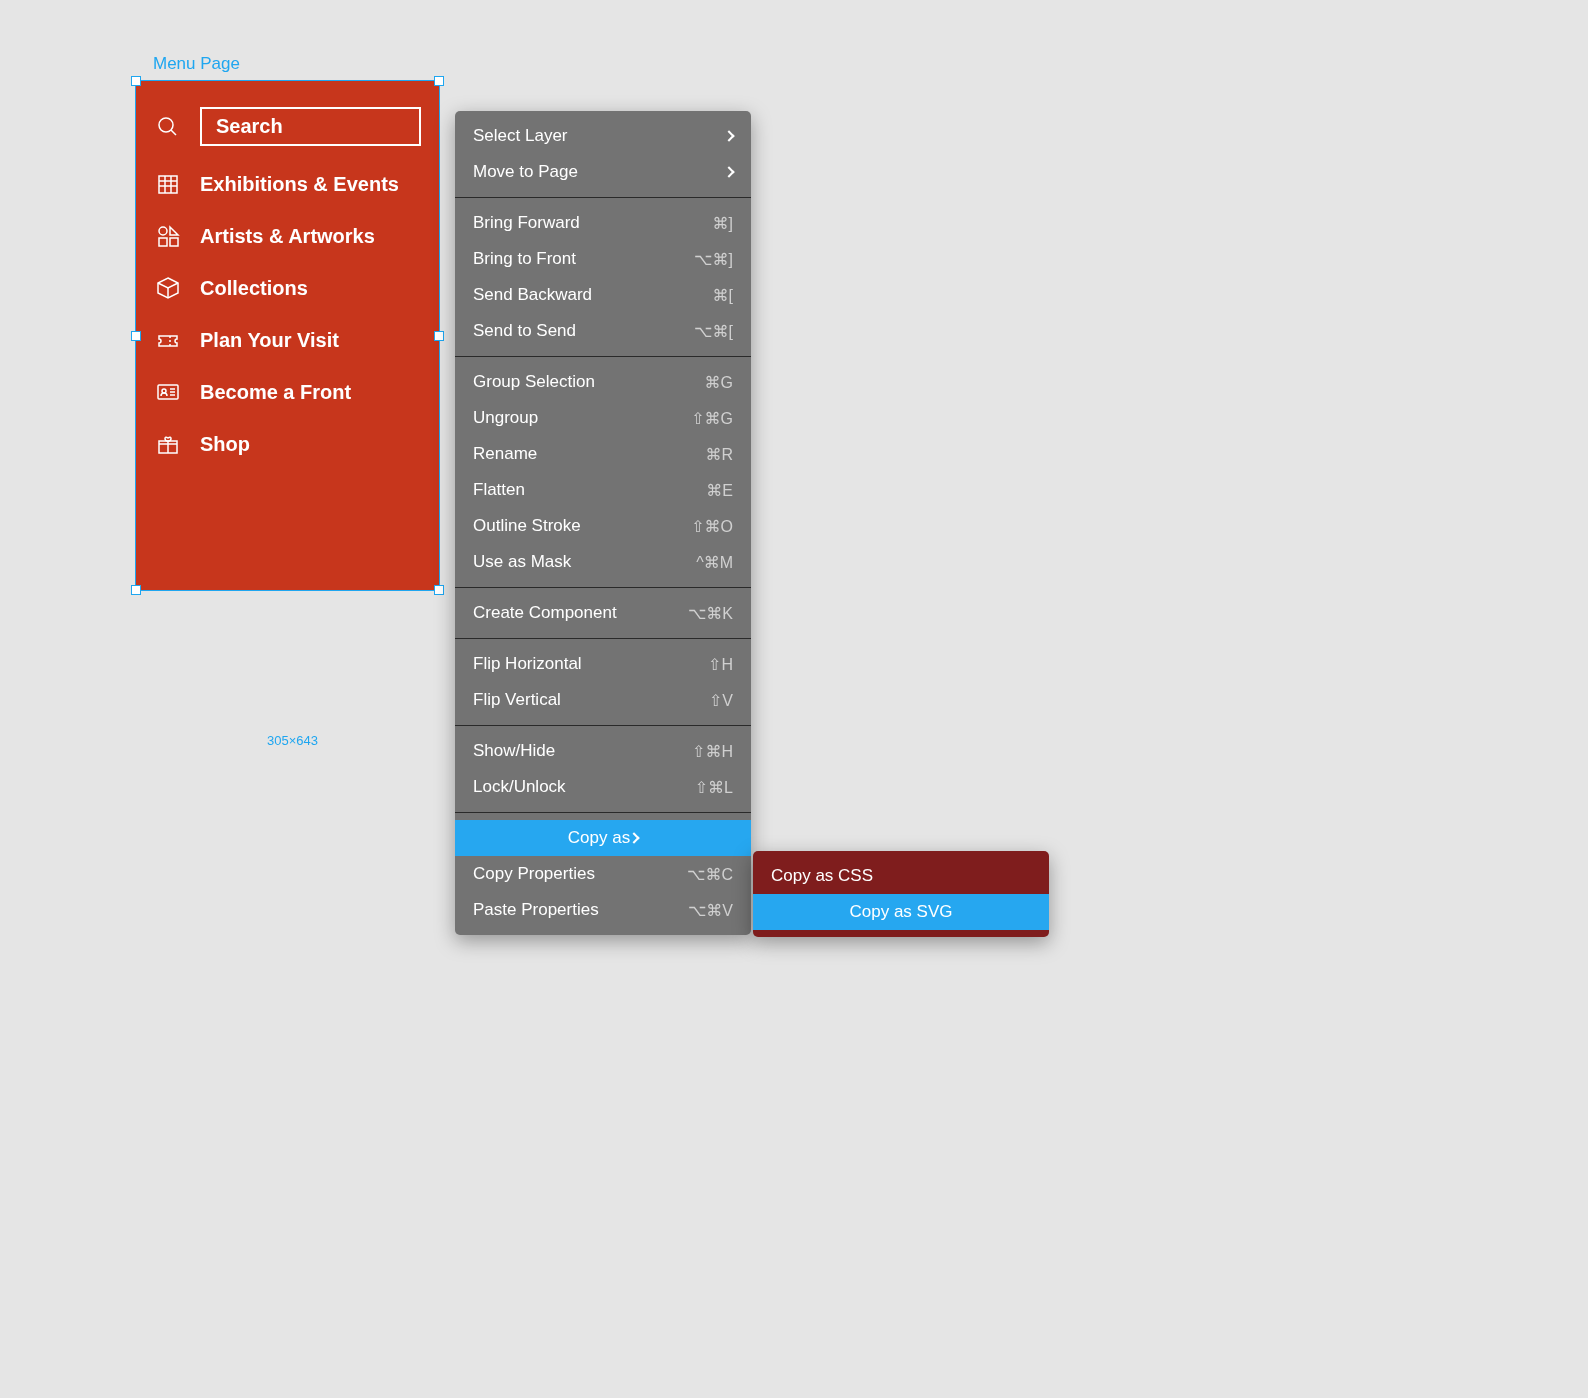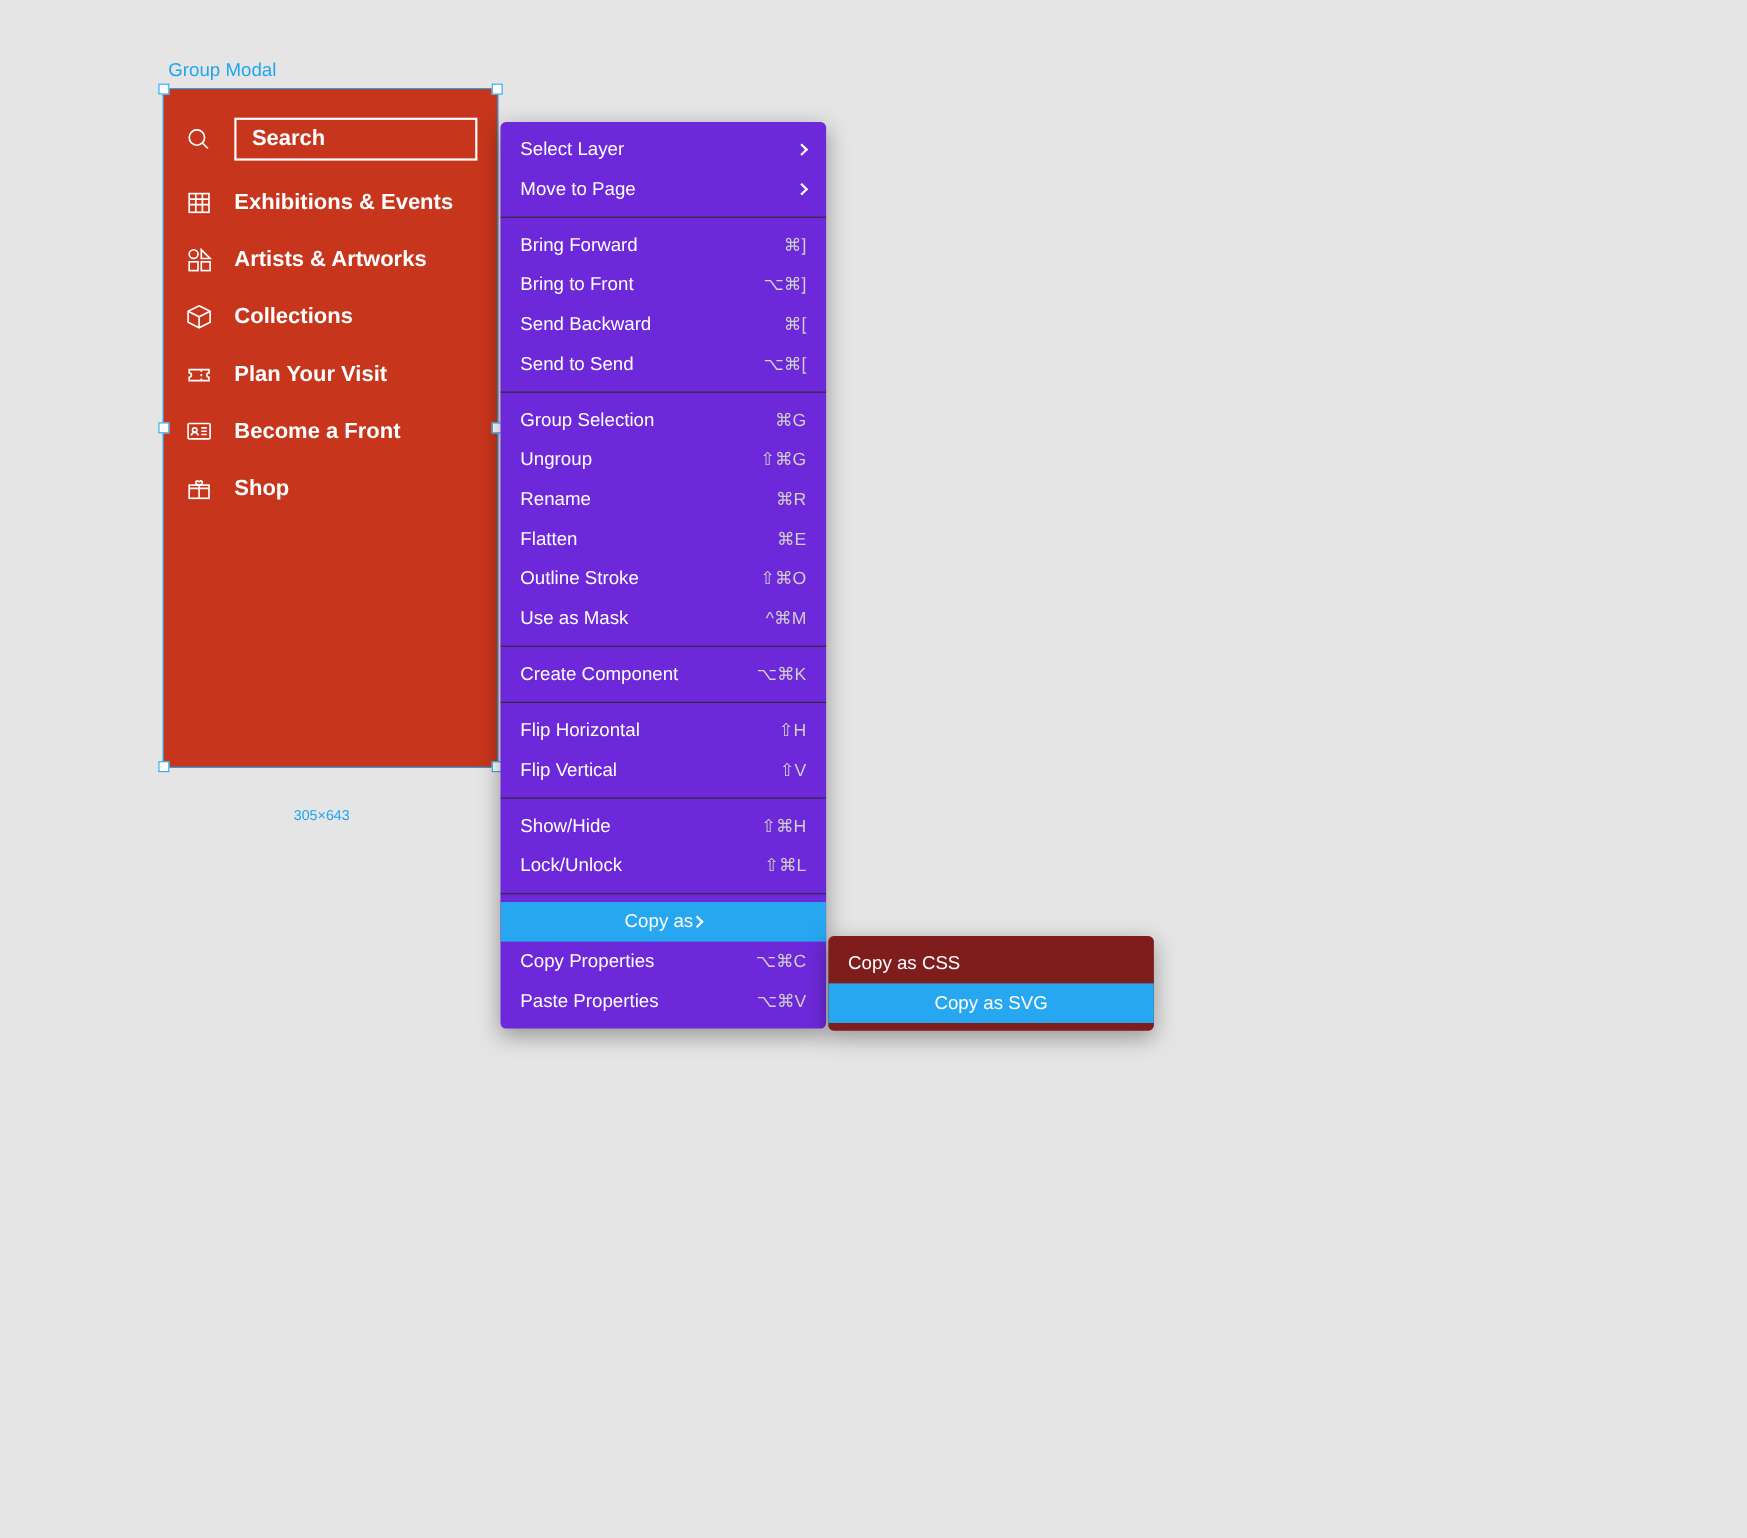--- a/index.html
+++ b/index.html
@@ -15,24 +15,24 @@
   .frame-label {
     position: absolute;
     left: 153px;
     top: 54px;
     color: #1fa6f0;
     font-size: 17px;
   }
 
   .frame {
     position: absolute;
-    left: 148px;
+    left: 135px;
     top: 80px;
     width: 305px;
-    height: 618px;
+    height: 511px;
     background: #c7361c;
     border: 1.5px solid #1fa6f0;
   }
   .handle {
     position: absolute;
     width: 10px;
     height: 10px;
     background: #fff;
     border: 1.5px solid #1fa6f0;
   }
@@ -78,21 +78,21 @@
     font-size: 20px;
     font-weight: 600;
     flex: 1;
   }
 
   .ctx-menu {
     position: absolute;
     left: 455px;
     top: 111px;
     width: 296px;
-    background: #6d28d9;
+    background: #737373;
     border-radius: 5px;
     box-shadow: 0 6px 20px rgba(0,0,0,0.35);
     overflow: hidden;
     color: #fff;
     font-size: 17px;
   }
   .ctx-group { border-bottom: 1px solid #2a2a2a; padding: 7px 0; }
   .ctx-group:last-child { border-bottom: none; }
   .ctx-row {
     display: flex;
@@ -121,21 +121,21 @@
     box-shadow: 0 6px 20px rgba(0,0,0,0.35);
     overflow: hidden;
     color: #fff;
     font-size: 17px;
     padding: 7px 0;
   }
 </style>
 </head>
 <body>
 
-<div class="frame-label">Group Modal</div>
+<div class="frame-label">Menu Page</div>
 
 <div class="frame">
   <div class="handle h-tl"></div>
   <div class="handle h-tr"></div>
   <div class="handle h-bl"></div>
   <div class="handle h-br"></div>
   <div class="handle h-ml"></div>
   <div class="handle h-mr"></div>
 
   <div class="menu-list">

